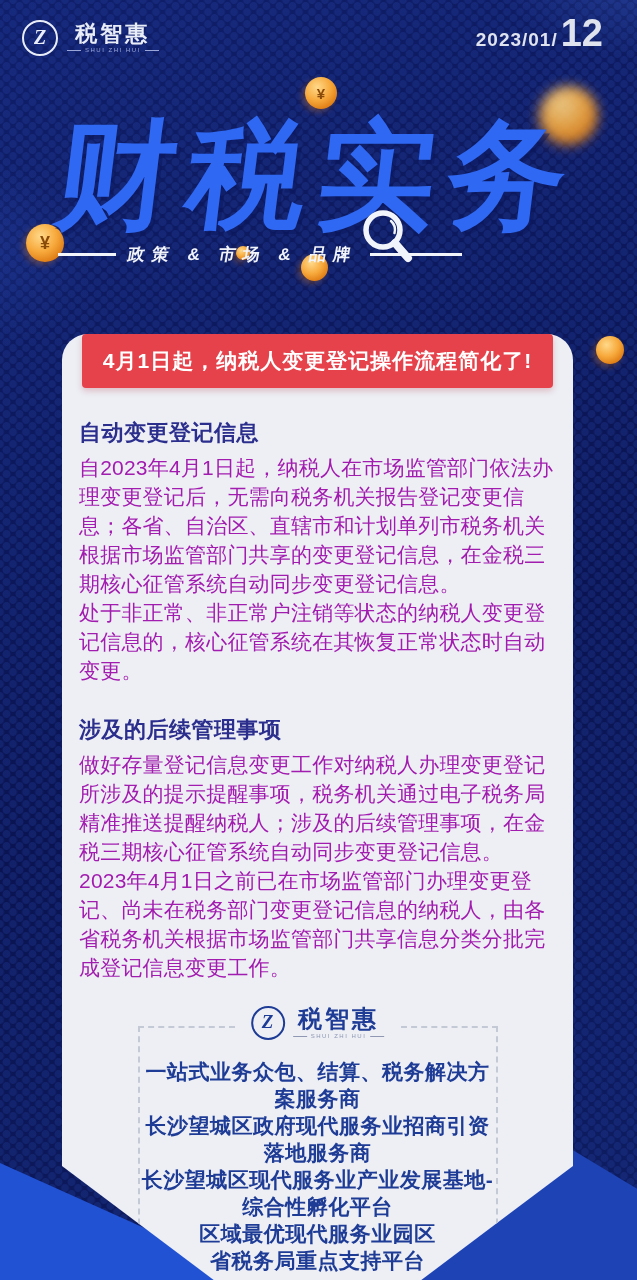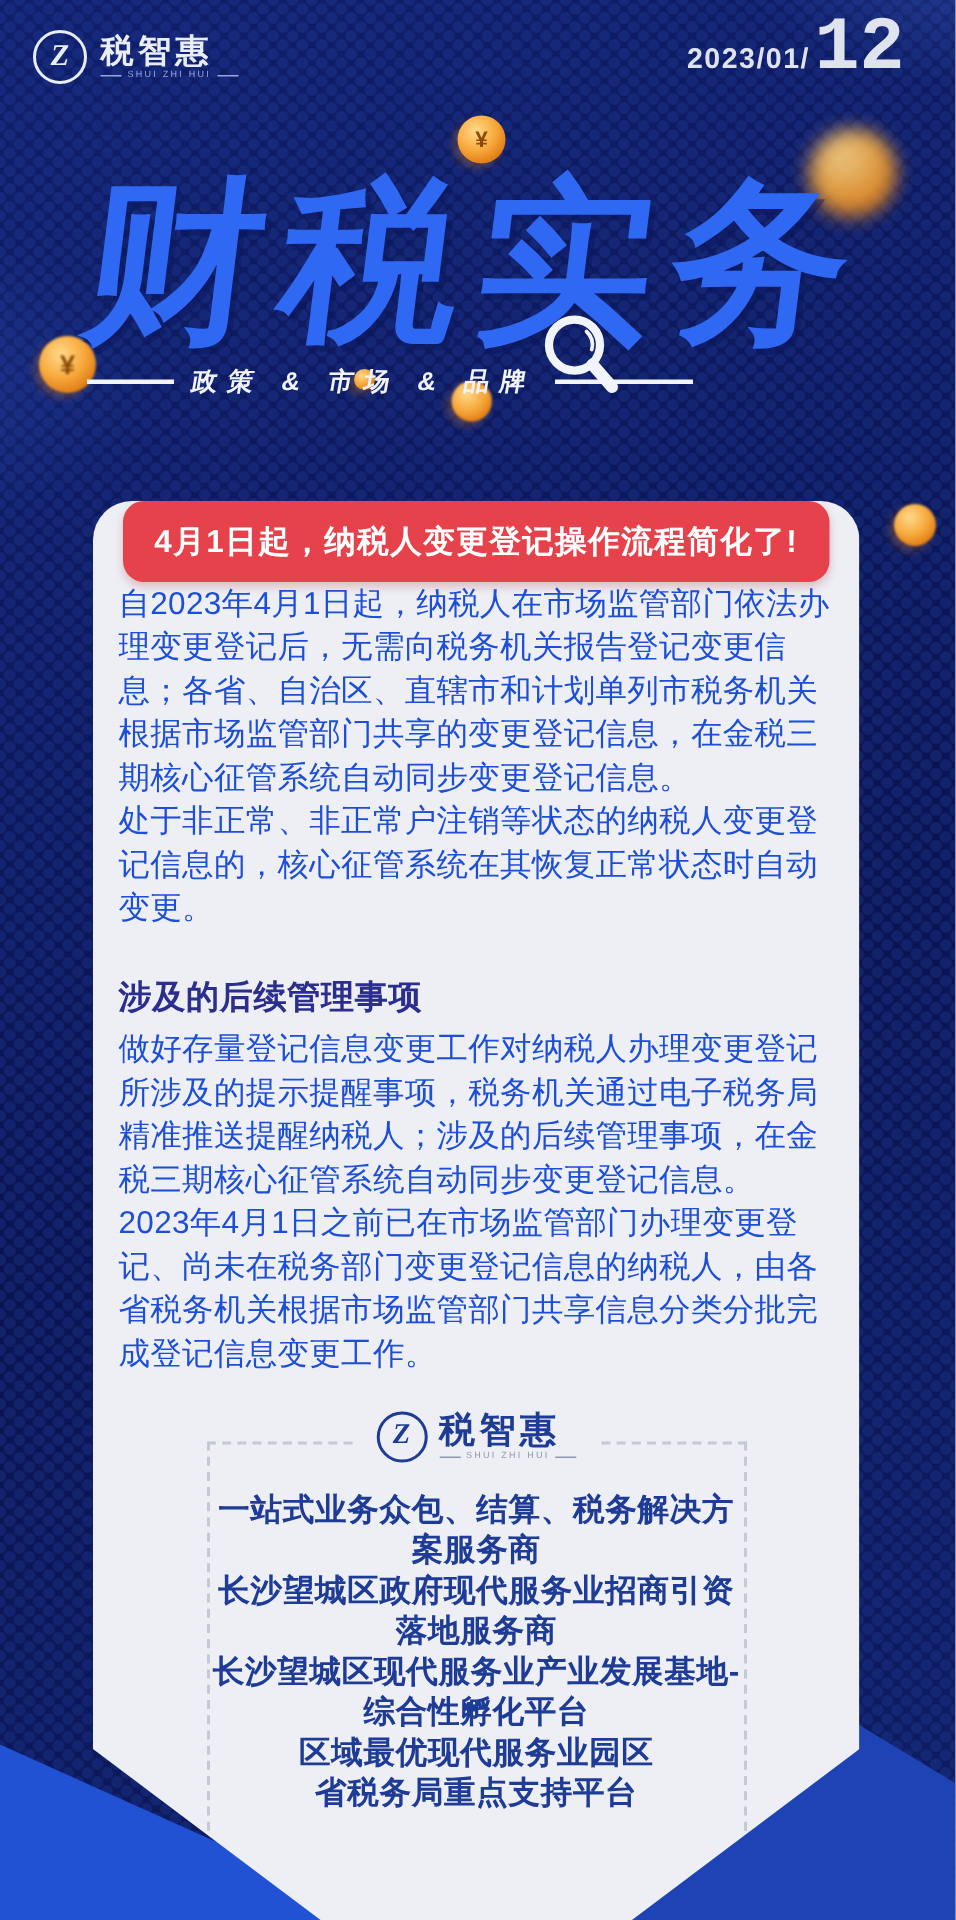--- a/index.html
+++ b/index.html
@@ -13,28 +13,28 @@
       radial-gradient(circle, rgba(45,80,190,.22) 3.5px, transparent 4.4px),
       linear-gradient(155deg,#101f6b 0%,#0a1452 55%,#0e1d63 100%);
     background-size:100% 100%,100% 100%,13px 12px,13px 12px,100% 100%;
     background-position:0 0,0 0,0 0,6.5px 6px,0 0;}
   
   .hdr-brand{position:absolute;left:22px;top:20px;display:flex;align-items:center;gap:9px;z-index:5;}
   .brand-circle{width:36px;height:36px;border:2.5px solid #e9edf8;border-radius:50%;
     display:flex;align-items:center;justify-content:center;box-sizing:border-box;}
   .brand-circle span{font-family:"Liberation Serif",serif;font-style:italic;font-weight:bold;
     font-size:20px;color:#e9edf8;transform:translateY(-1px);}
-  .brand-txt{display:flex;flex-direction:column;}
+  .brand-txt{display:flex;flex-direction:column;align-items:center;}
   .brand-name{font-size:22px;font-weight:bold;color:#e9edf8;letter-spacing:3px;line-height:22px;}
   .brand-sub{display:flex;align-items:center;gap:4px;margin-top:2px;}
   .brand-sub i{display:block;width:14px;height:1px;background:#9aa6d8;}
   .brand-sub span{font-style:normal;font-size:6px;letter-spacing:1.5px;color:#9aa6d8;}
   .hdr-date{position:absolute;right:34px;top:10px;display:flex;align-items:baseline;z-index:5;color:#dfe3ee;}
   .date-prefix{font-size:19px;font-weight:bold;letter-spacing:1px;}
-  .date-day{font-size:50px;font-weight:bold;line-height:46px;margin-left:3px;font-family:Liberation Mono, monospace;}
+  .date-day{font-size:38px;font-weight:bold;line-height:46px;margin-left:3px;}
   
   .hero-title{position:absolute;left:0;right:0;top:100px;z-index:3;text-align:center;
     font-size:118px;line-height:150px;font-weight:bold;color:#2f68f2;letter-spacing:12px;
     transform:skewX(-7deg);text-shadow:4px 4px 0 rgba(10,22,90,.45);white-space:nowrap;}
   .hero-subrow{position:absolute;left:0;top:243px;width:520px;z-index:4;
     display:flex;align-items:center;justify-content:center;gap:12px;}
   .sub-line{height:3px;background:#f2f4fb;}
   .sub-line.l{width:58px;}
   .sub-line.r{width:92px;}
   .hero-subtitle{color:#f2f4fb;font-size:17px;font-weight:bold;letter-spacing:7px;
@@ -54,26 +54,26 @@
   .coin.c6{left:596px;top:336px;width:28px;height:28px;filter:blur(.7px);}
   
   .tri-left{position:absolute;left:0;top:1150px;width:260px;height:130px;background:#2152d3;
     clip-path:polygon(0 10%,100% 100%,0 100%);z-index:1;}
   .tri-right{position:absolute;right:0;top:1128px;width:230px;height:152px;background:#1d43b5;
     clip-path:polygon(65% 8%,100% 40%,100% 100%,0 100%);z-index:1;}
   
   .card-clip{position:absolute;left:62px;top:318px;width:511px;height:1040px;z-index:2;
     clip-path:polygon(0 0,100% 0,100% 848px,50% 1040px,0 848px);}
   .card-bg{width:100%;height:100%;background:#edeff5;border-radius:26px 26px 0 0;box-sizing:border-box;}
-  .banner{margin:16px 20px 0;background:#e5424b;border-radius:14px;padding:13px 6px;
+  .banner{margin:16px 20px 0;background:#e5424b;border-radius:4px;padding:13px 6px;
     text-align:center;color:#ffffff;font-size:21px;font-weight:bold;letter-spacing:1px;
     box-shadow:0 3px 6px rgba(180,40,50,.25);}
   .card-body{padding:0 17px;}
   .sec-heading{font-size:22px;font-weight:bold;color:#2b2e8c;margin:30px 0 5px;letter-spacing:.5px;}
-  .sec-p{font-size:21px;color:#1d4ed8;line-height:29px;margin:0;letter-spacing:.2px;}
+  .sec-p{font-size:21px;color:#a21caf;line-height:29px;margin:0;letter-spacing:.2px;}
   
   .cfooter{position:relative;width:360px;margin:44px auto 0;
     border:2px dashed #c4c9d6;border-bottom:none;height:300px;box-sizing:border-box;}
   .cfooter-logo{position:absolute;top:-22px;left:50%;transform:translateX(-50%);
     background:#edeff5;padding:0 14px;display:flex;align-items:center;gap:8px;}
   .cfooter-logo .brand-circle{border-color:#1e3c96;width:34px;height:34px;}
   .cfooter-logo .brand-circle span{color:#1e3c96;font-size:19px;}
   .cfooter-logo .brand-name{color:#1e3c96;font-size:24px;line-height:24px;}
   .cfooter-logo .brand-sub i{background:#8f97b3;}
   .cfooter-logo .brand-sub span{color:#8f97b3;}
@@ -135,20 +135,21 @@
   <div class="tri-right"></div>
 
   <div class="card-clip">
     <div class="card-bg">
 
       <div class="banner">4月1日起，纳税人变更登记操作流程简化了!</div>
 
       <div class="card-body">
 
         <div>
+          <div class="sec-heading">自动变更登记信息</div>
           <p class="sec-p">自2023年4月1日起，纳税人在市场监管部门依法办理变更登记后，无需向税务机关报告登记变更信息；各省、自治区、直辖市和计划单列市税务机关根据市场监管部门共享的变更登记信息，在金税三期核心征管系统自动同步变更登记信息。</p>
           <p class="sec-p">处于非正常、非正常户注销等状态的纳税人变更登记信息的，核心征管系统在其恢复正常状态时自动变更。</p>
         </div>
 
         <div>
           <div class="sec-heading">涉及的后续管理事项</div>
           <p class="sec-p">做好存量登记信息变更工作对纳税人办理变更登记所涉及的提示提醒事项，税务机关通过电子税务局精准推送提醒纳税人；涉及的后续管理事项，在金税三期核心征管系统自动同步变更登记信息。</p>
         </div>
 
         <div>

